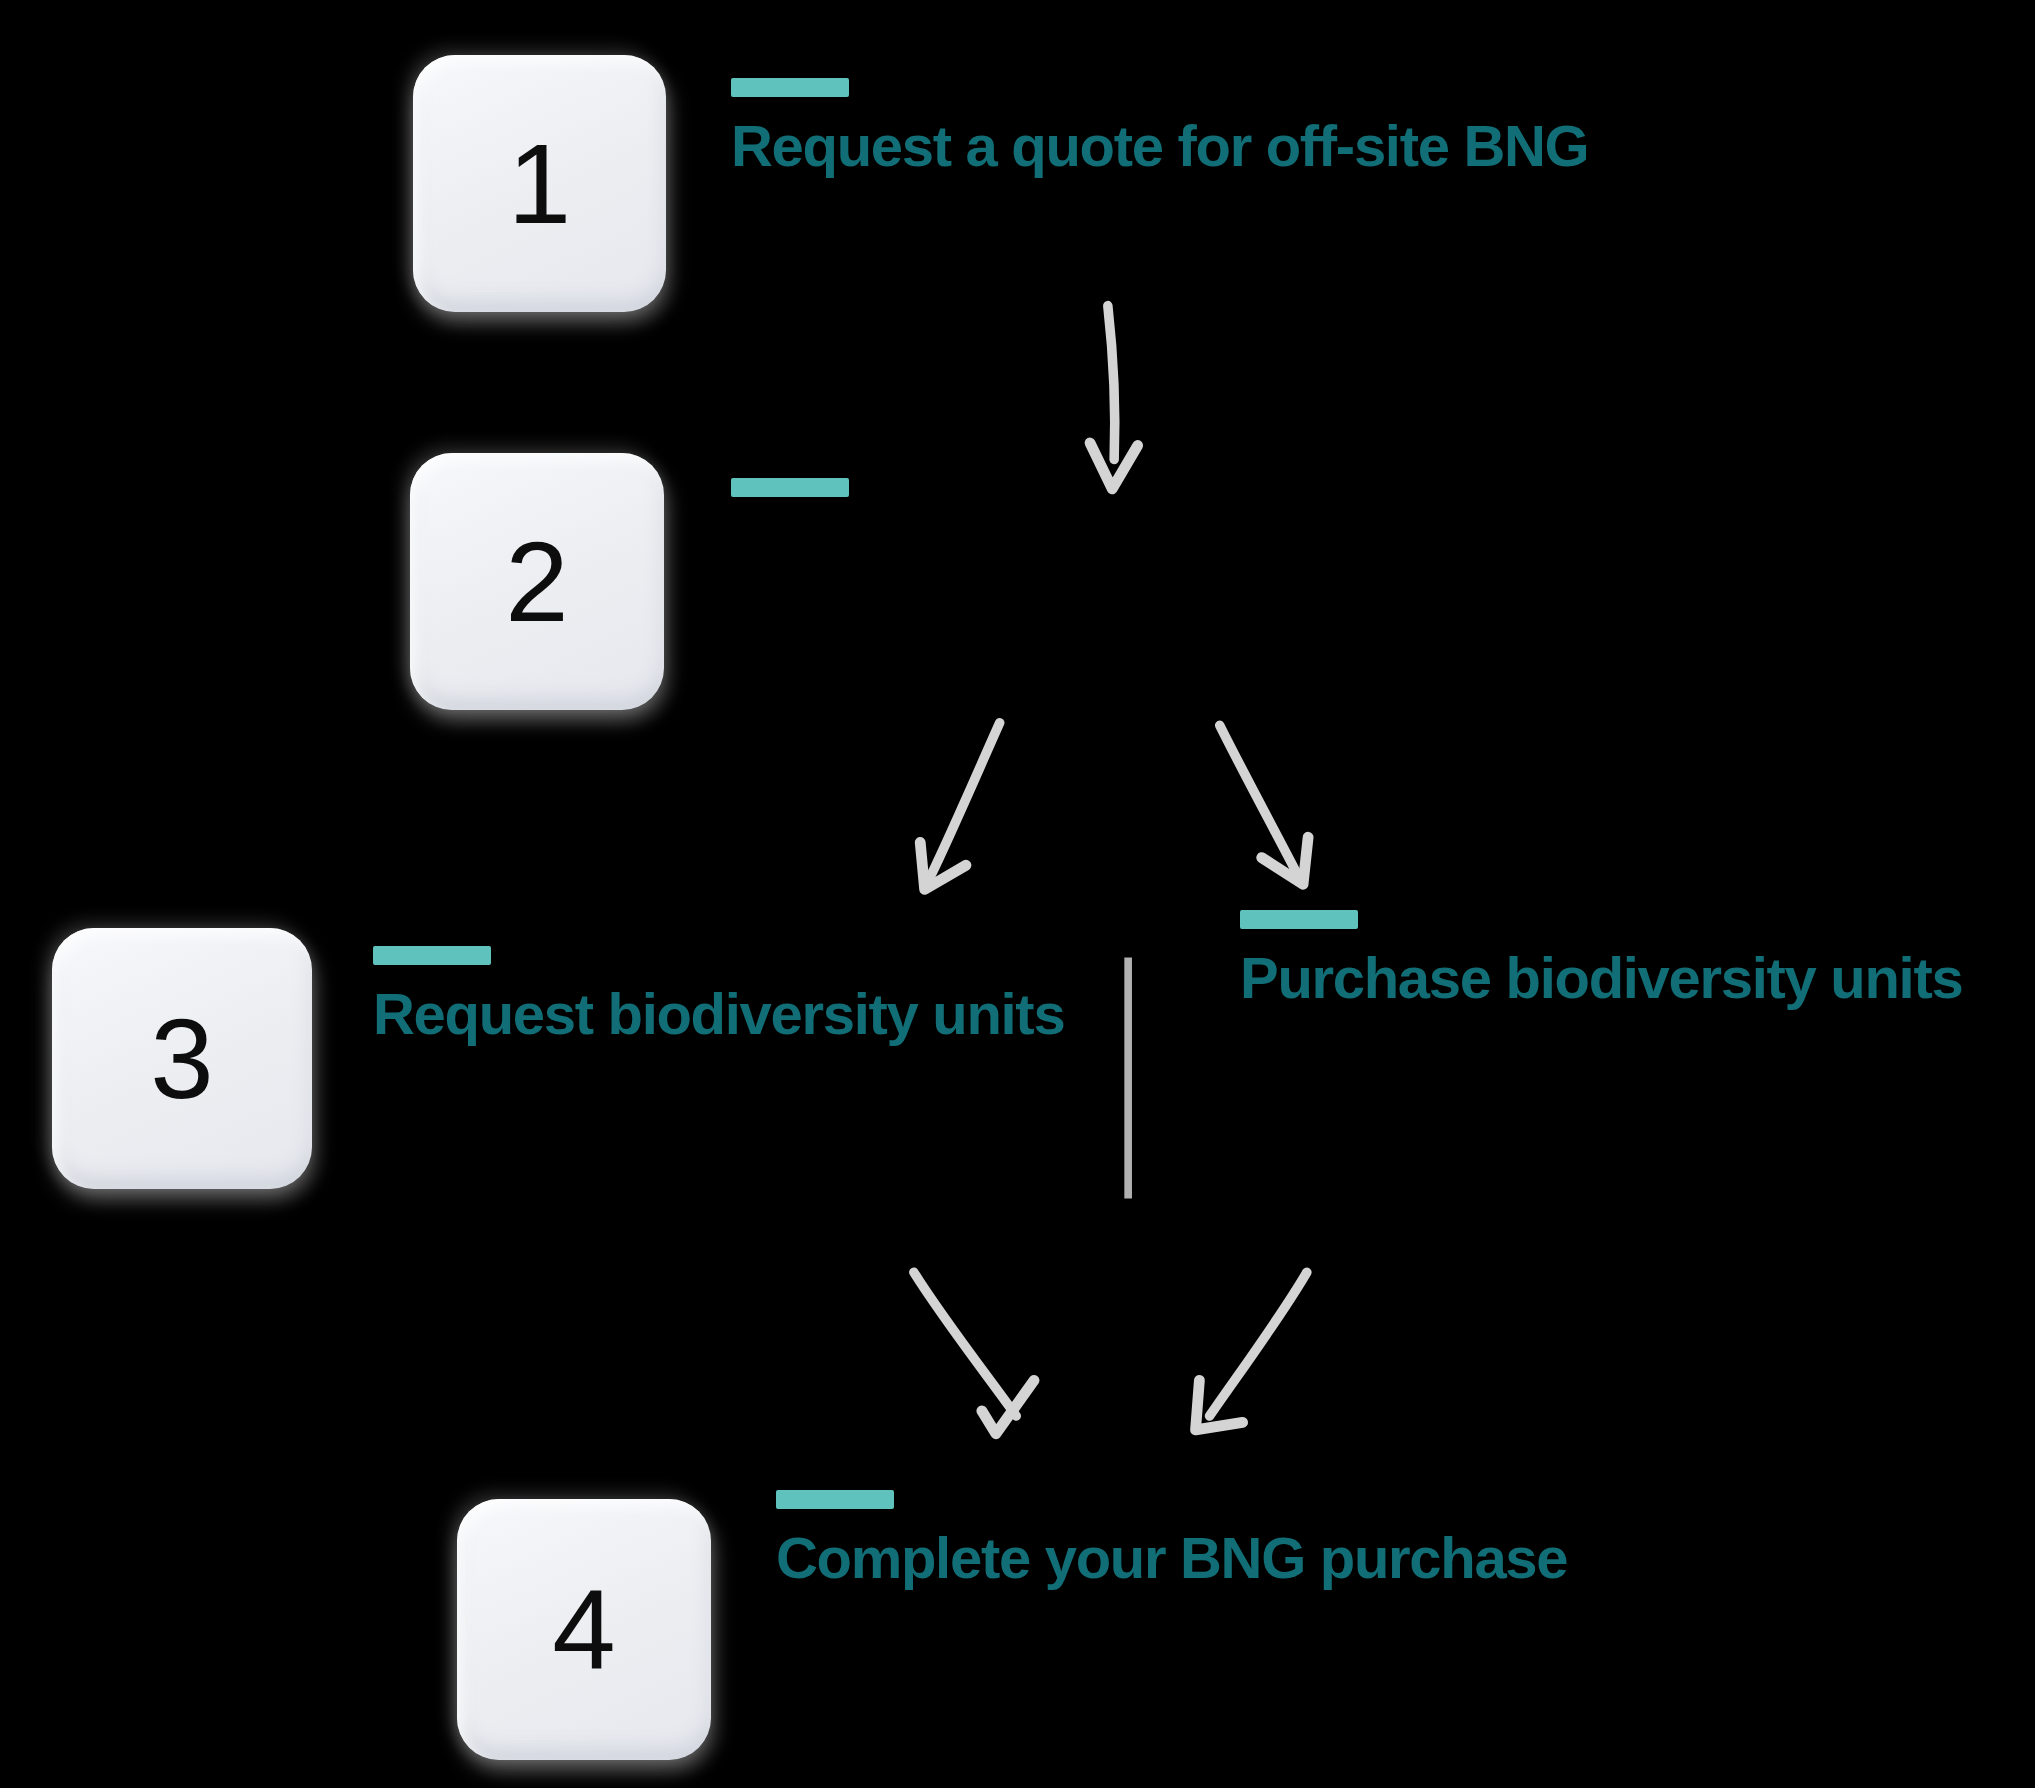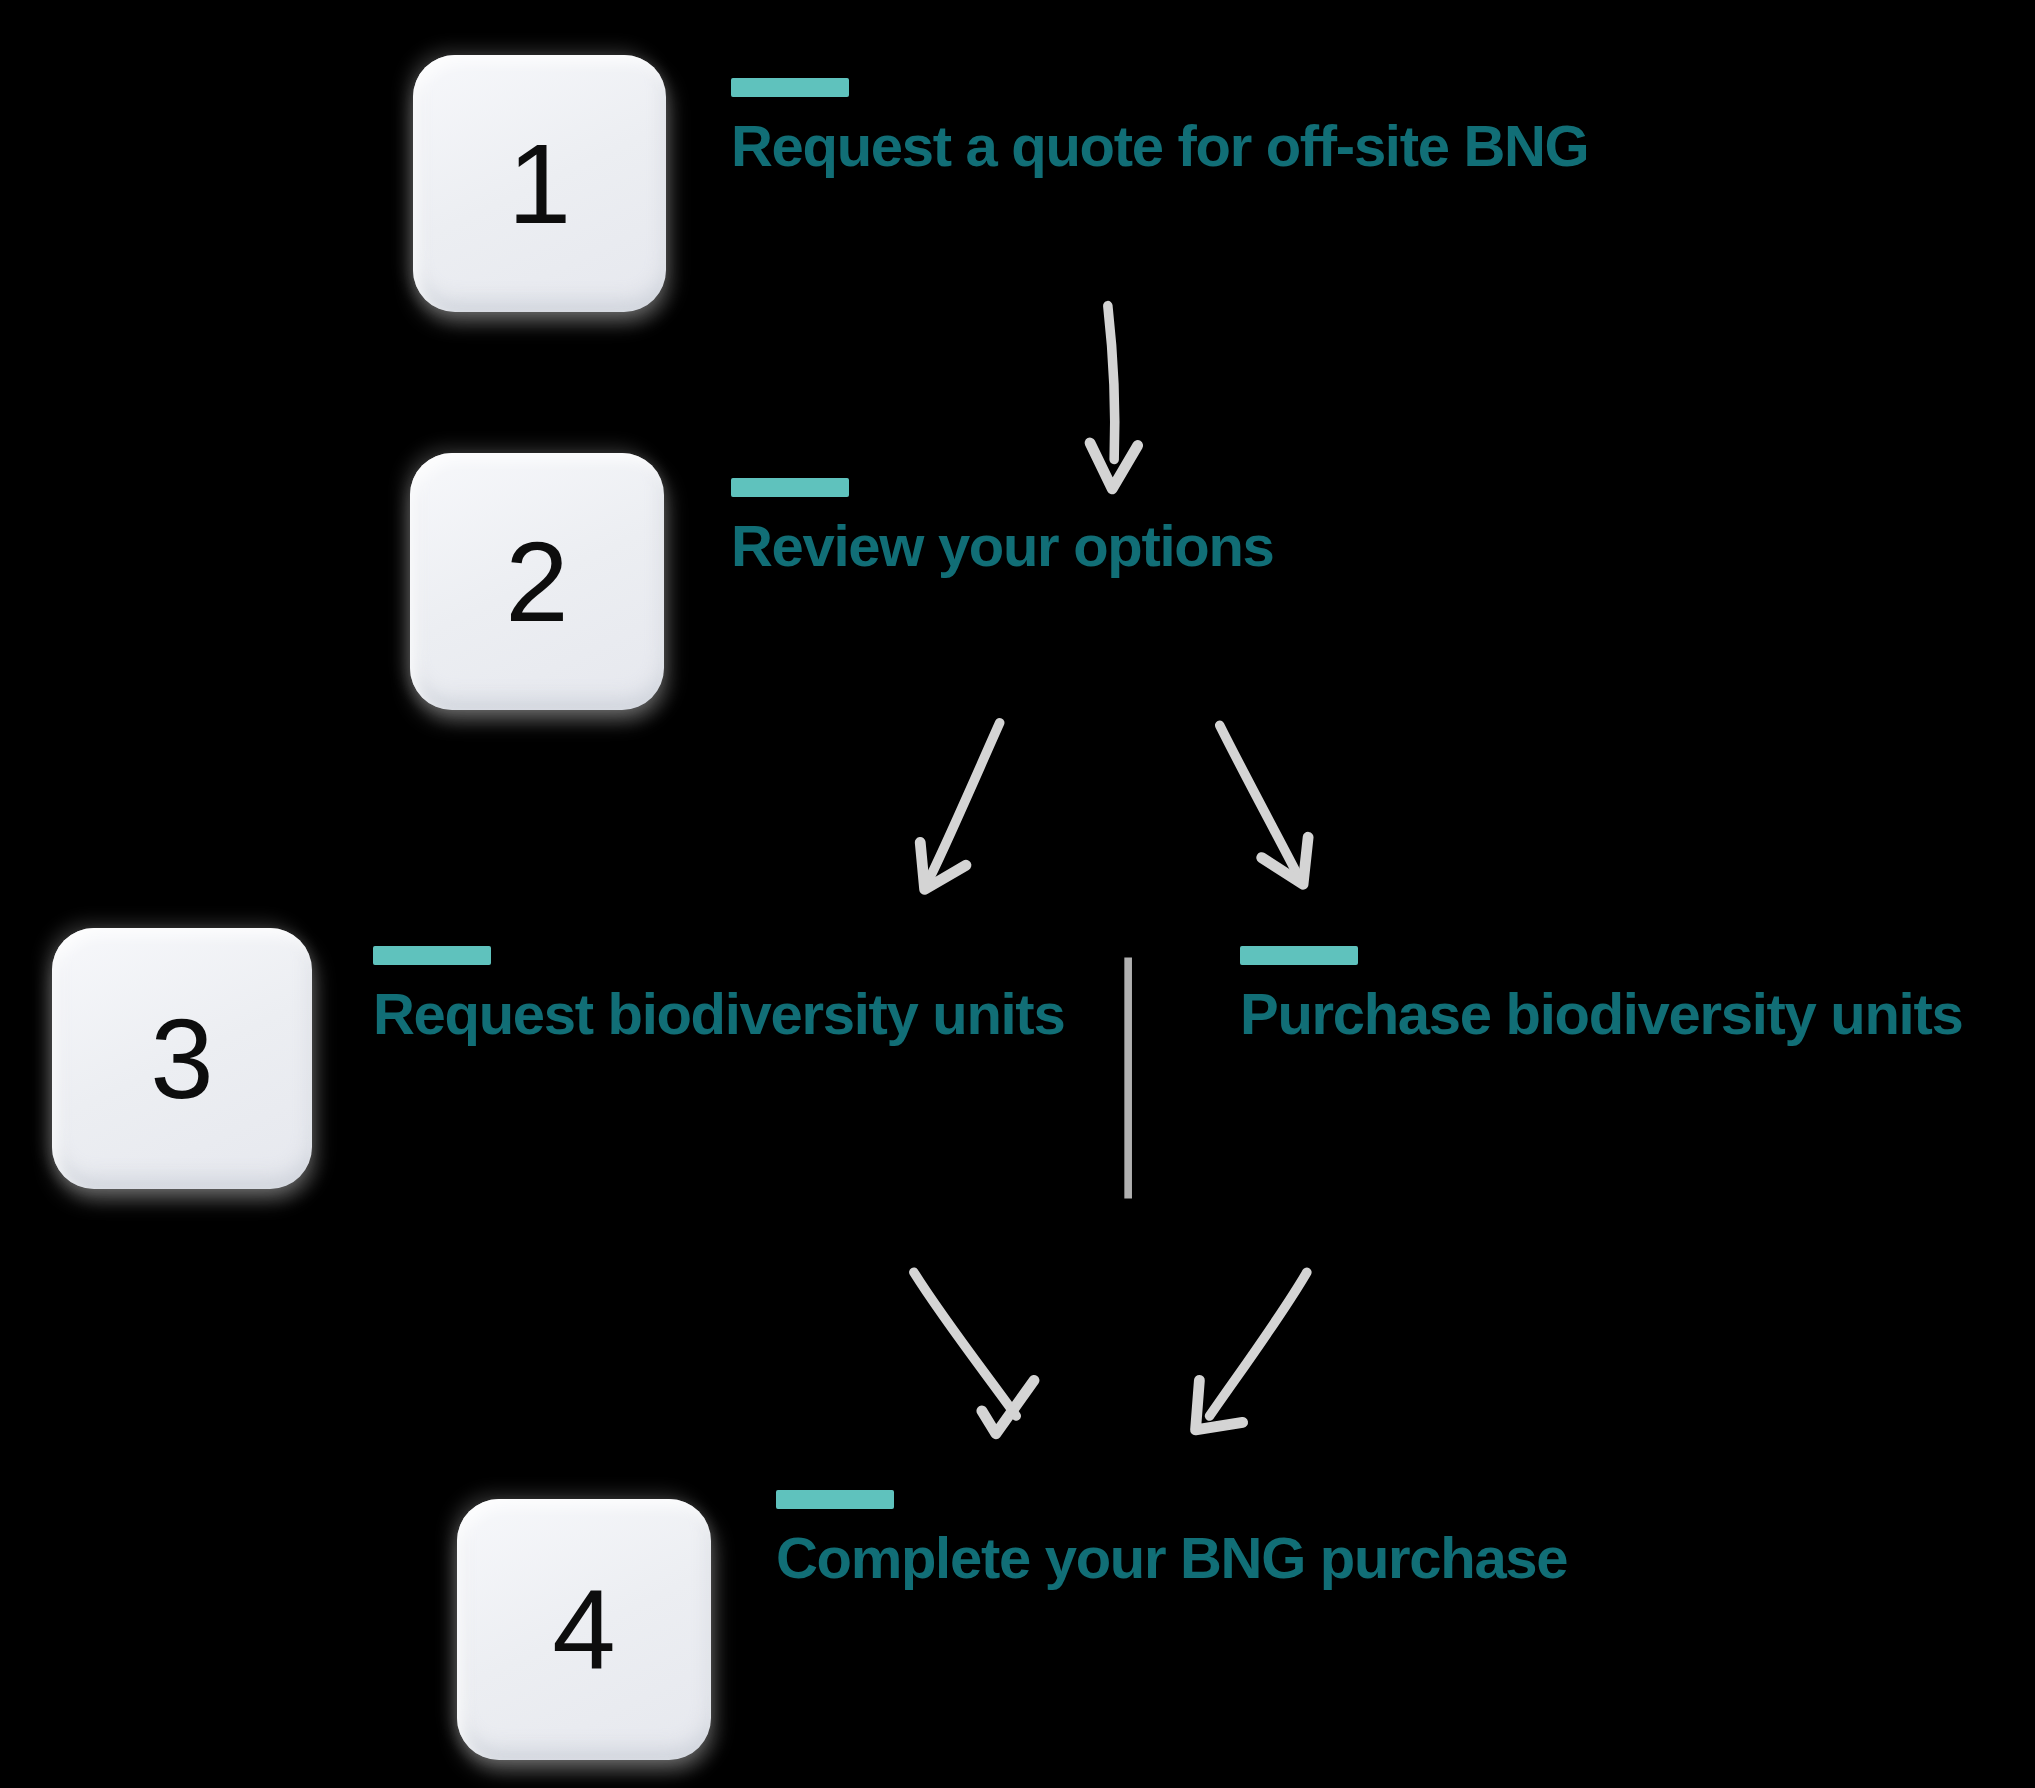--- a/index.html
+++ b/index.html
@@ -45,21 +45,21 @@
     color:var(--heading-color,#116e76);
   }
   
   .p-box1{left:413px;top:55px;width:253px;height:257px;}
   .p-box2{left:410px;top:453px;width:254px;height:257px;}
   .p-box3{left:52px;top:928px;width:260px;height:261px;}
   .p-box4{left:457px;top:1499px;width:254px;height:261px;}
   .p-head1{left:731px;top:78px;}
   .p-head2{left:731px;top:478px;}
   .p-head3a{left:373px;top:946px;}
-  .p-head3b{left:1240px;top:946px;}
+  .p-head3b{left:1240px;top:910px;}
   .p-head4{left:776px;top:1490px;}
 </style>
 </head>
 <body>
 
 <div class="canvas">
 
   <svg class="arrows" viewBox="0 0 3200 2812" fill="none">
 
     <g stroke-linecap="round" stroke-linejoin="round">
@@ -99,21 +99,20 @@
       <h2 class="title">Request a quote for off-site BNG</h2>
     </div>
   </section>
 
   <section class="step">
     <div class="numbox p-box2">
       <span class="num">2</span>
     </div>
     <div class="heading p-head2">
       <div class="bar"></div>
-      <h2 class="title">Review your options</h2>
     </div>
   </section>
 
   <section class="step">
     <div class="numbox p-box3">
       <span class="num">3</span>
     </div>
     <div class="heading p-head3a">
       <div class="bar"></div>
       <h2 class="title">Request biodiversity units</h2>

